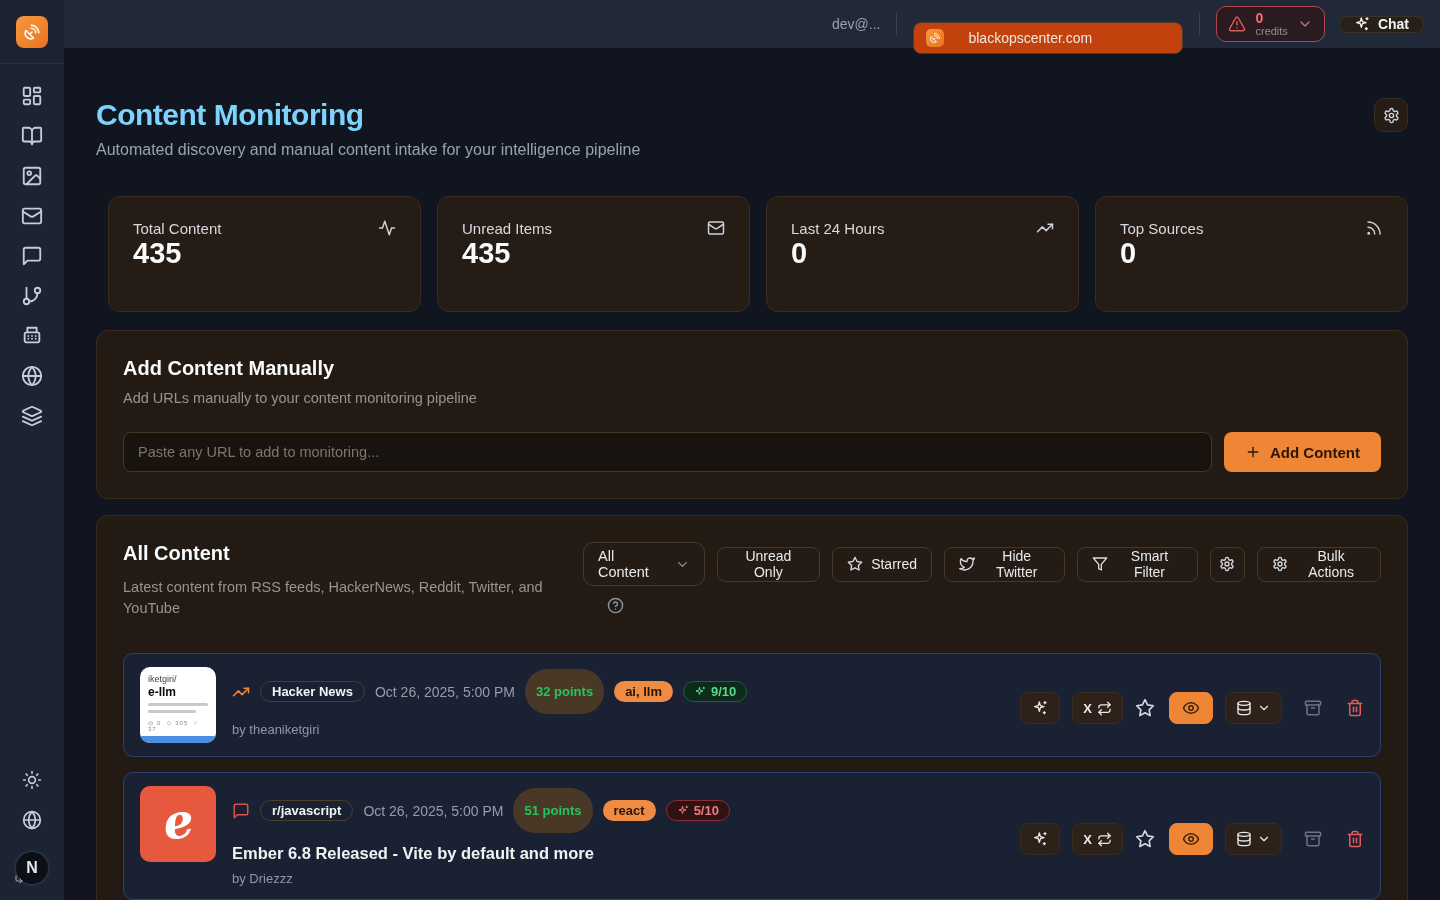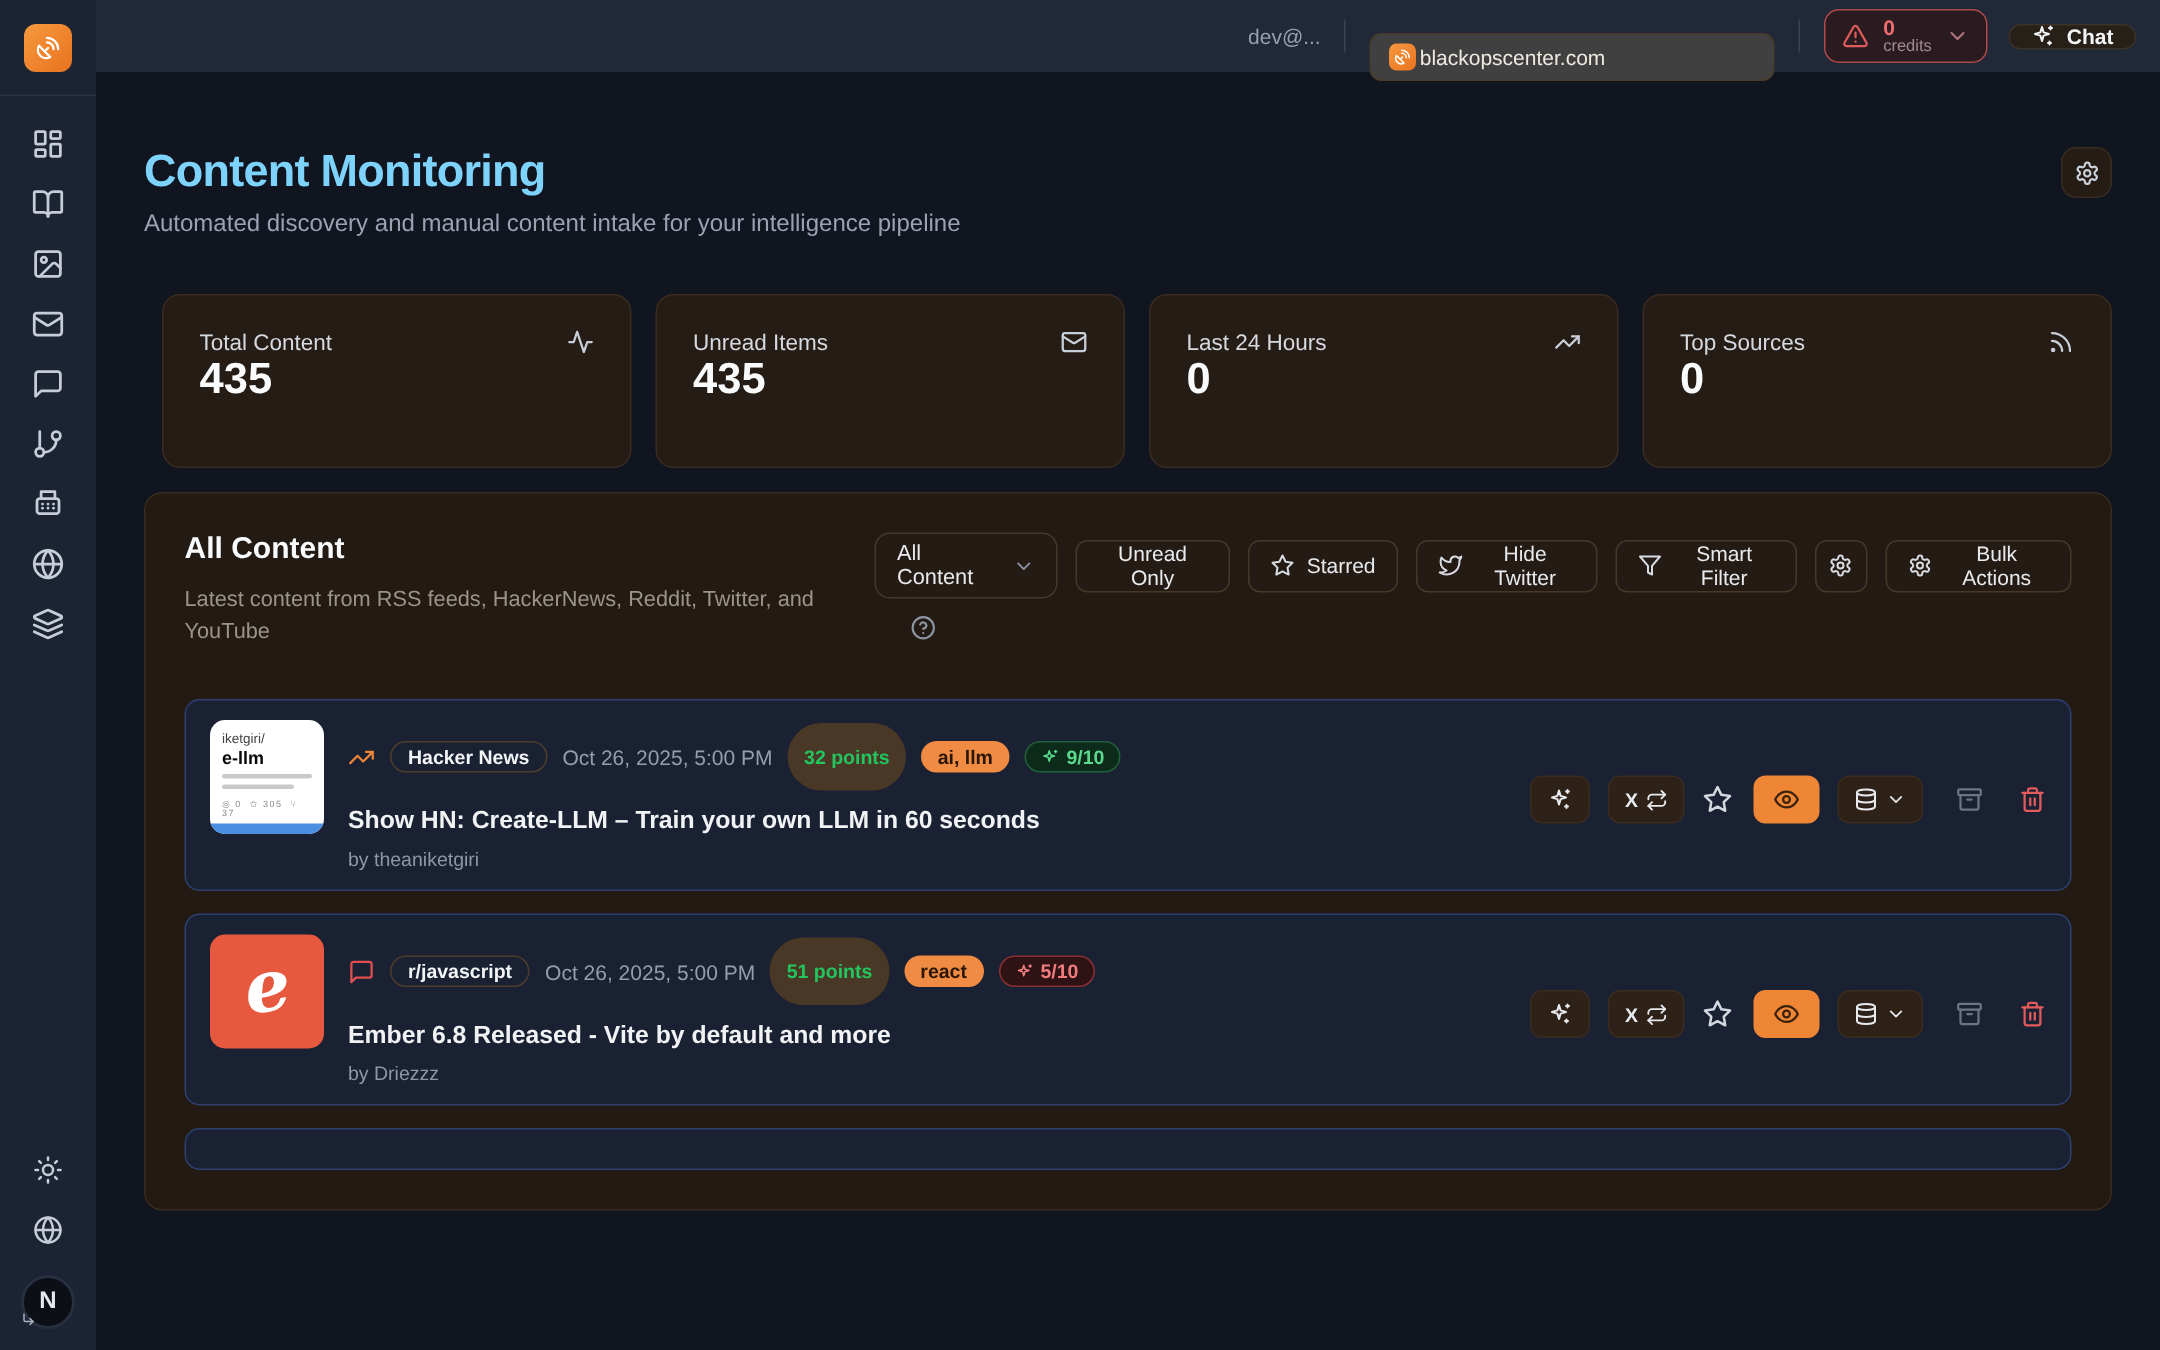--- a/index.html
+++ b/index.html
@@ -37,22 +37,22 @@
   .avatar .corner { position:absolute; left:-2px; bottom:-2px; color:#aab2bf; }
 
   
   .topbar {
     position:absolute; left:64px; right:0; top:0; height:48px; background:#212837;
     display:flex; align-items:center; justify-content:flex-end; padding-right:16px; z-index:10;
   }
   .tb-user { color:#97a0b0; font-size:14px; }
   .tb-sep { width:1px; height:22px; background:#3a4254; margin:0 16px; }
   .url-box {
-    height:32px; min-width:270px; display:flex; align-items:center; gap:2px;
-    background:#404040; border:1px solid #4a3b2b; border-radius:8px; padding:0 12px;margin-top:28px;
+    height:32px; min-width:270px; display:flex; align-items:center; gap:24px;
+    background:#c2410c; border:1px solid #4a3b2b; border-radius:8px; padding:0 12px;margin-top:28px;
   }
   .url-ic { width:18px; height:18px; border-radius:5px; background:linear-gradient(135deg,#f6993f,#e9731f);
     display:flex; align-items:center; justify-content:center; color:#fff; }
   .url-text { font-size:14px; color:#efe9e0; }
   .credits {
     height:36px; display:flex; align-items:center; gap:9px; padding:0 11px;
     background:#2a1b20; border:1px solid #b04a4a; border-radius:10px; cursor:pointer;
   }
   .credits .tri { color:#e05b5b; }
   .credits .col { display:flex; flex-direction:column; line-height:1.05; }
@@ -393,20 +393,34 @@
               <path d="M4 11a9 9 0 0 1 9 9"></path>
               <path d="M4 4a16 16 0 0 1 16 16"></path>
               <circle cx="5" cy="19" r="1"></circle>
             </svg>
           </span>
       </div>
       <div class="stat-value">0</div>
     </div>
   </div>
 
+  <div class="add-card">
+    <div class="card-h2">Add Content Manually</div>
+    <div class="card-sub">Add URLs manually to your content monitoring pipeline</div>
+    <div class="add-row">
+      <input class="url-input" type="text" placeholder="Paste any URL to add to monitoring..." style="">
+      <button class="add-btn">
+        <svg class="ic" width="16" height="16" viewBox="0 0 24 24">
+            <path d="M5 12h14"></path>
+            <path d="M12 5v14"></path>
+          </svg>
+        <span>Add Content</span>
+      </button>
+    </div>
+  </div>
 
   <div class="content-card">
     <div class="content-head">
       <div class="content-head-left">
         <div class="card-h2">All Content</div>
         <div class="content-sub">Latest content from RSS feeds, HackerNews, Reddit, Twitter, and YouTube</div>
       </div>
       <div class="controls">
         <div class="dropdown">
           <span>All Content</span>
@@ -498,21 +512,20 @@
         <span class="badge-tags">ai, llm</span>
         <span class="badge-score green">
                 <svg class="ic" width="12" height="12" viewBox="0 0 24 24">
                   <path d="M11 3 9.4 8.4 4 10l5.4 1.6L11 17l1.6-5.4L18 10l-5.4-1.6Z"></path>
                   <path d="M19.5 2.5v3"></path>
                   <path d="M18 4h3"></path>
                 </svg>
                 <span>9/10</span>
               </span>
       </div>
-      <div class="row-title">Show HN: Create-LLM – Train your own LLM in 60 seconds</div>
       <div class="row-author">by theaniketgiri</div>
     </div>
     <div class="row-actions">
       <button class="act-btn">
               <svg class="ic" width="16" height="16" viewBox="0 0 24 24">
                 <path d="M11 3 9.4 8.4 4 10l5.4 1.6L11 17l1.6-5.4L18 10l-5.4-1.6Z"></path>
                 <path d="M19.5 2.5v3"></path>
                 <path d="M18 4h3"></path>
                 <path d="M18.5 17.5v3"></path>
                 <path d="M17 19h3"></path>

